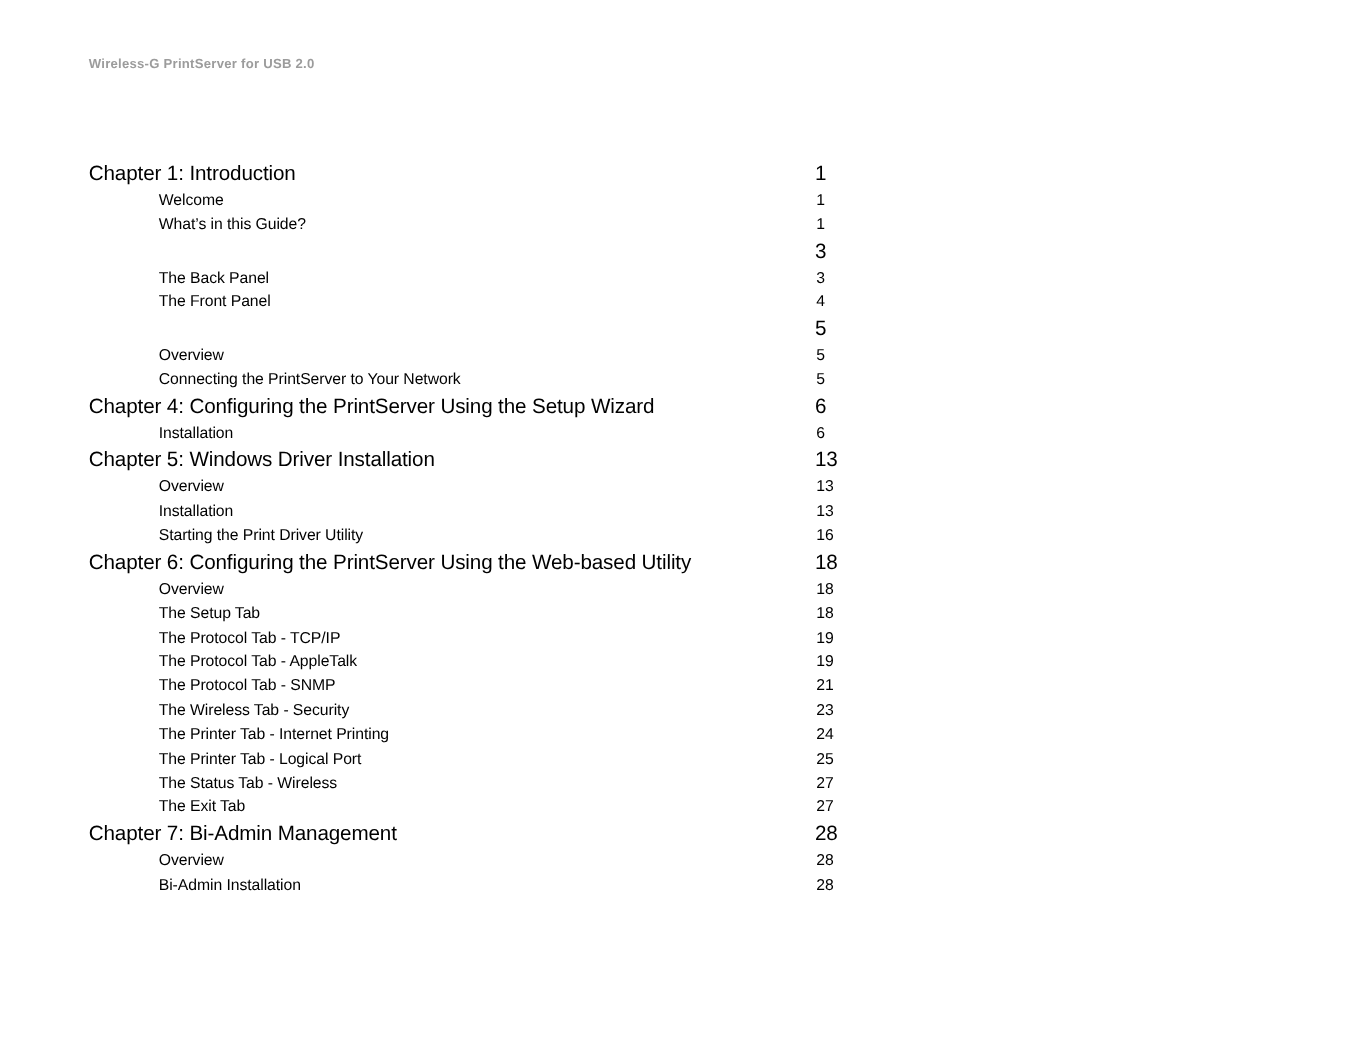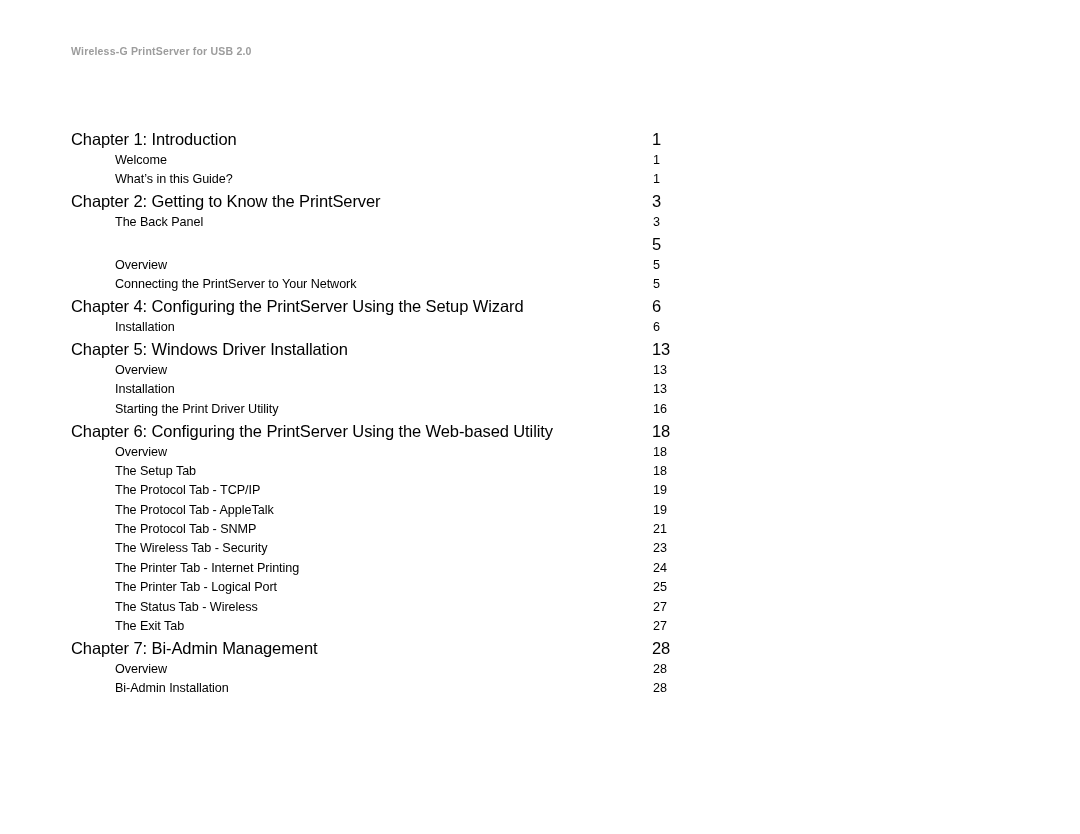--- a/index.html
+++ b/index.html
@@ -72,21 +72,21 @@
     left: 71px;
     font-size: 16.5px;
     letter-spacing: -0.1px;
     line-height: 20px;
   }
   .toc-row.chapter .toc-page {
     left: 652px;
   }
   .toc-row.section .toc-label,
   .toc-row.section .toc-page {
-    left: 115px;
+    left: 127px;
     font-size: 12.6px;
     letter-spacing: -0.05px;
     line-height: 18px;
   }
   .toc-row.section .toc-page {
     left: 653px;
   }
 </style>
 </head>
 <body>
@@ -103,27 +103,30 @@
       </div>
       <div class="toc-row section">
         <span class="toc-label">Welcome</span>
         <span class="toc-page">1</span>
       </div>
       <div class="toc-row section">
         <span class="toc-label">What’s in this Guide?</span>
         <span class="toc-page">1</span>
       </div>
       <div class="toc-row chapter">
-        <span class="toc-label">Chapter 2: Getting to Know the PrintServer</span>
         <span class="toc-page">3</span>
       </div>
       <div class="toc-row section">
         <span class="toc-label">The Back Panel</span>
         <span class="toc-page">3</span>
       </div>
+      <div class="toc-row section">
+        <span class="toc-label">The Front Panel</span>
+        <span class="toc-page">4</span>
+      </div>
       <div class="toc-row chapter">
         <span class="toc-page">5</span>
       </div>
       <div class="toc-row section">
         <span class="toc-label">Overview</span>
         <span class="toc-page">5</span>
       </div>
       <div class="toc-row section">
         <span class="toc-label">Connecting the PrintServer to Your Network</span>
         <span class="toc-page">5</span>

